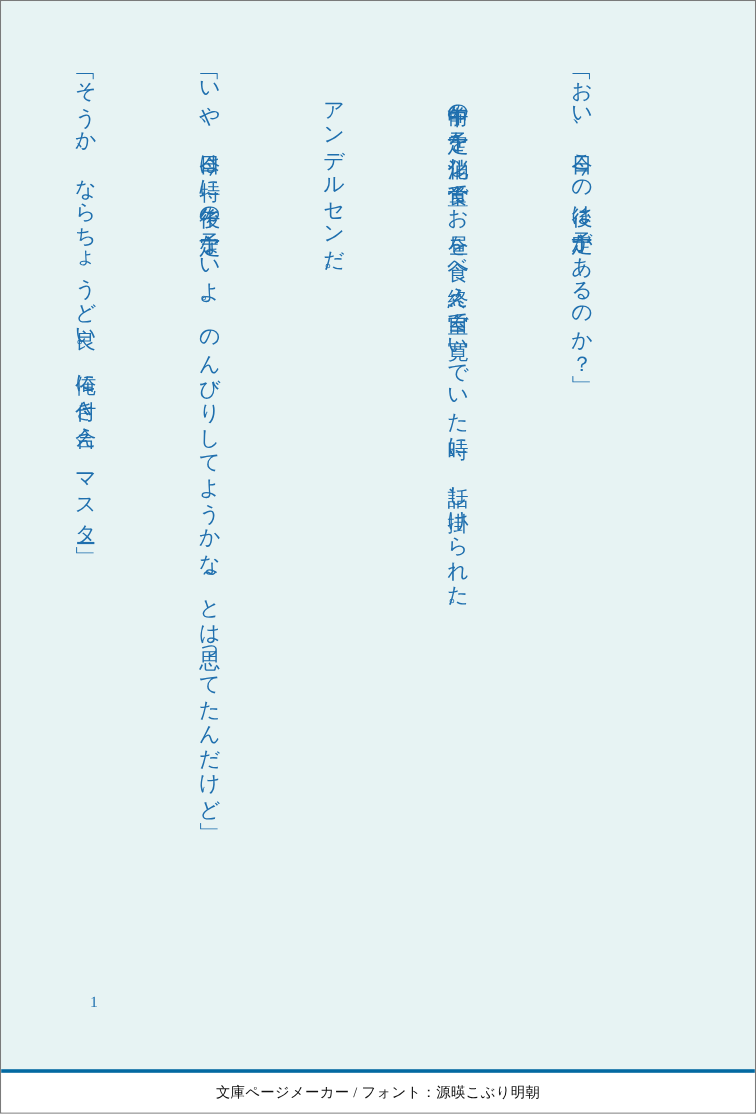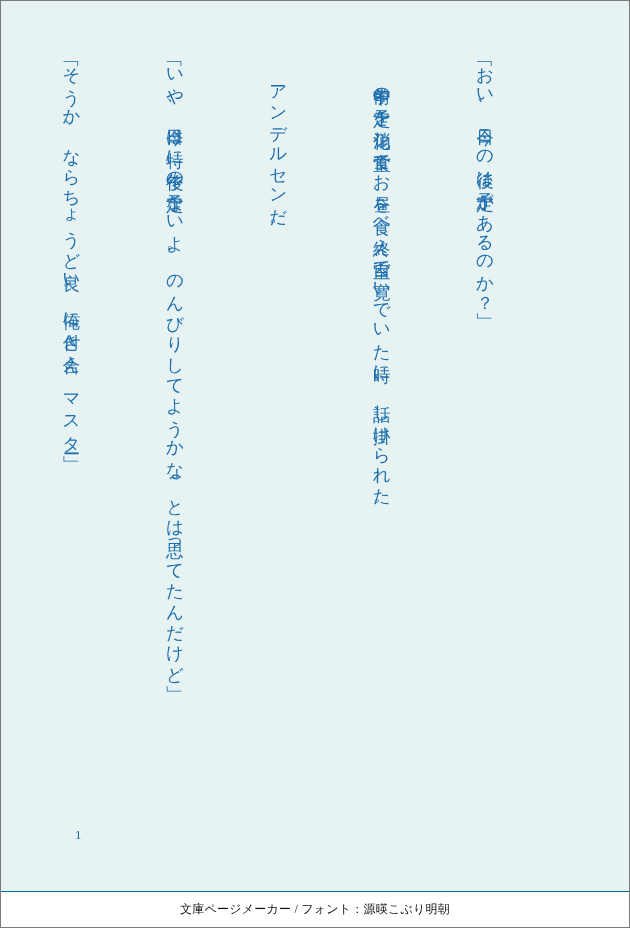--- a/index.html
+++ b/index.html
@@ -77,21 +77,21 @@
     position: absolute;
     left: 1px;
     top: 891px;
     width: 628px;
     height: 36px;
     box-sizing: border-box;
     background: #ffffff;
     display: flex;
     align-items: center;
     justify-content: center;
-    border-top: 1px solid #0369a1;
+    border-top: 3px solid #0369a1;
   }
   #footer-text {
     font-size: 12px;
     color: #111111;
     font-family: "Liberation Serif", "DejaVu Serif", serif;
     letter-spacing: 0.02em;
   }
 </style>
 </head>
 <body>

